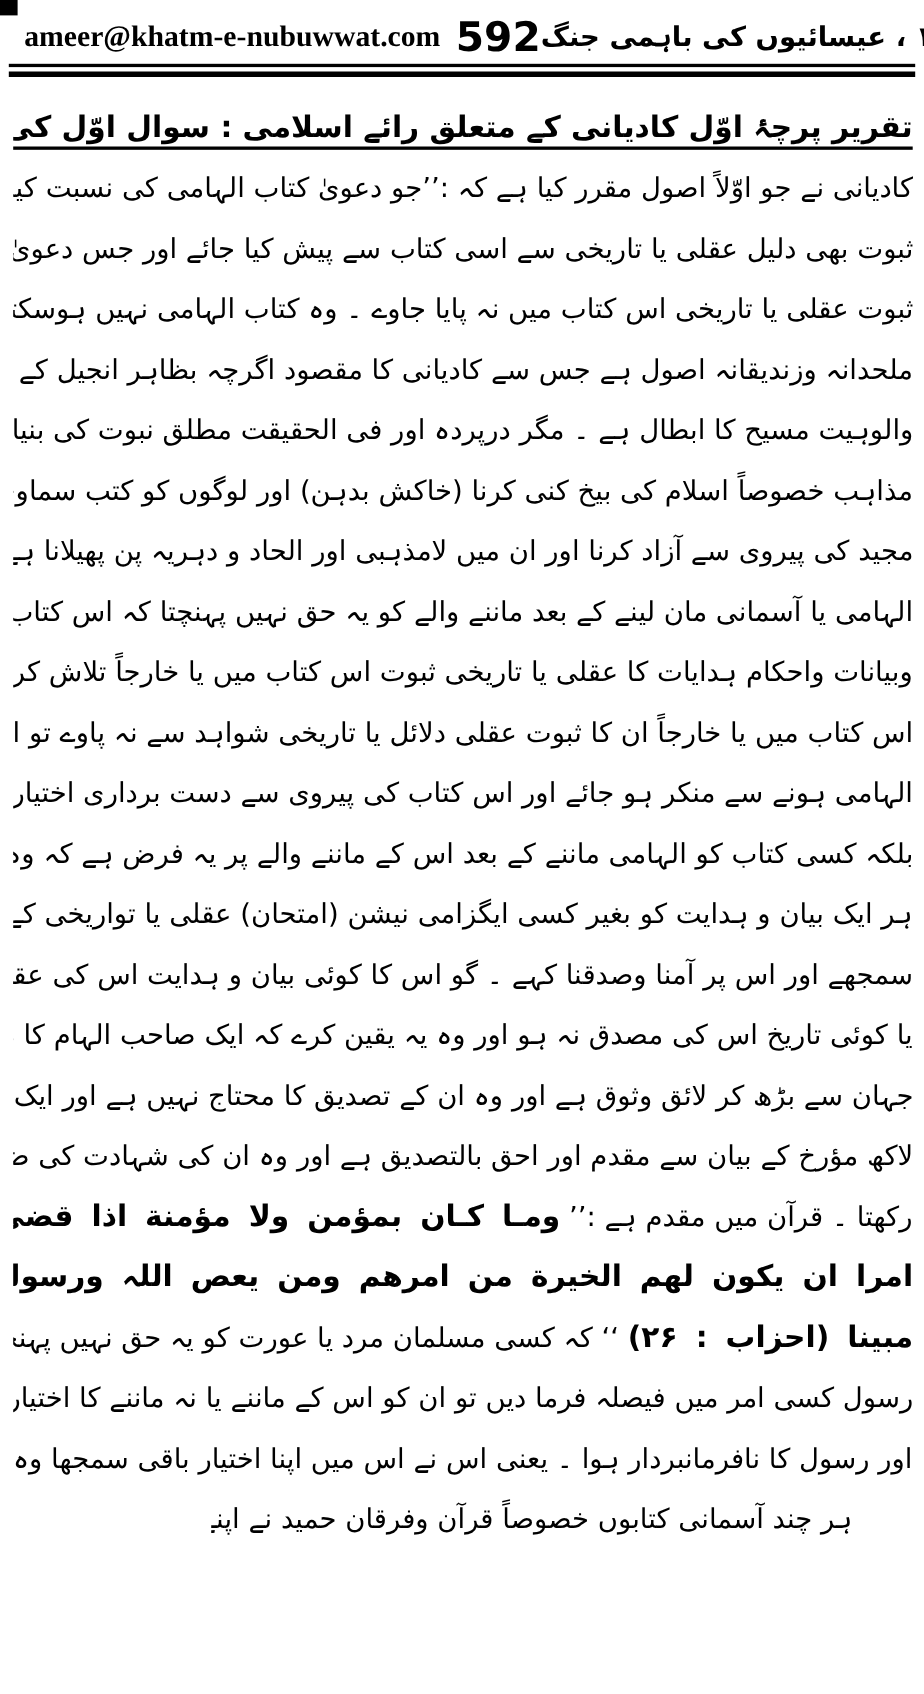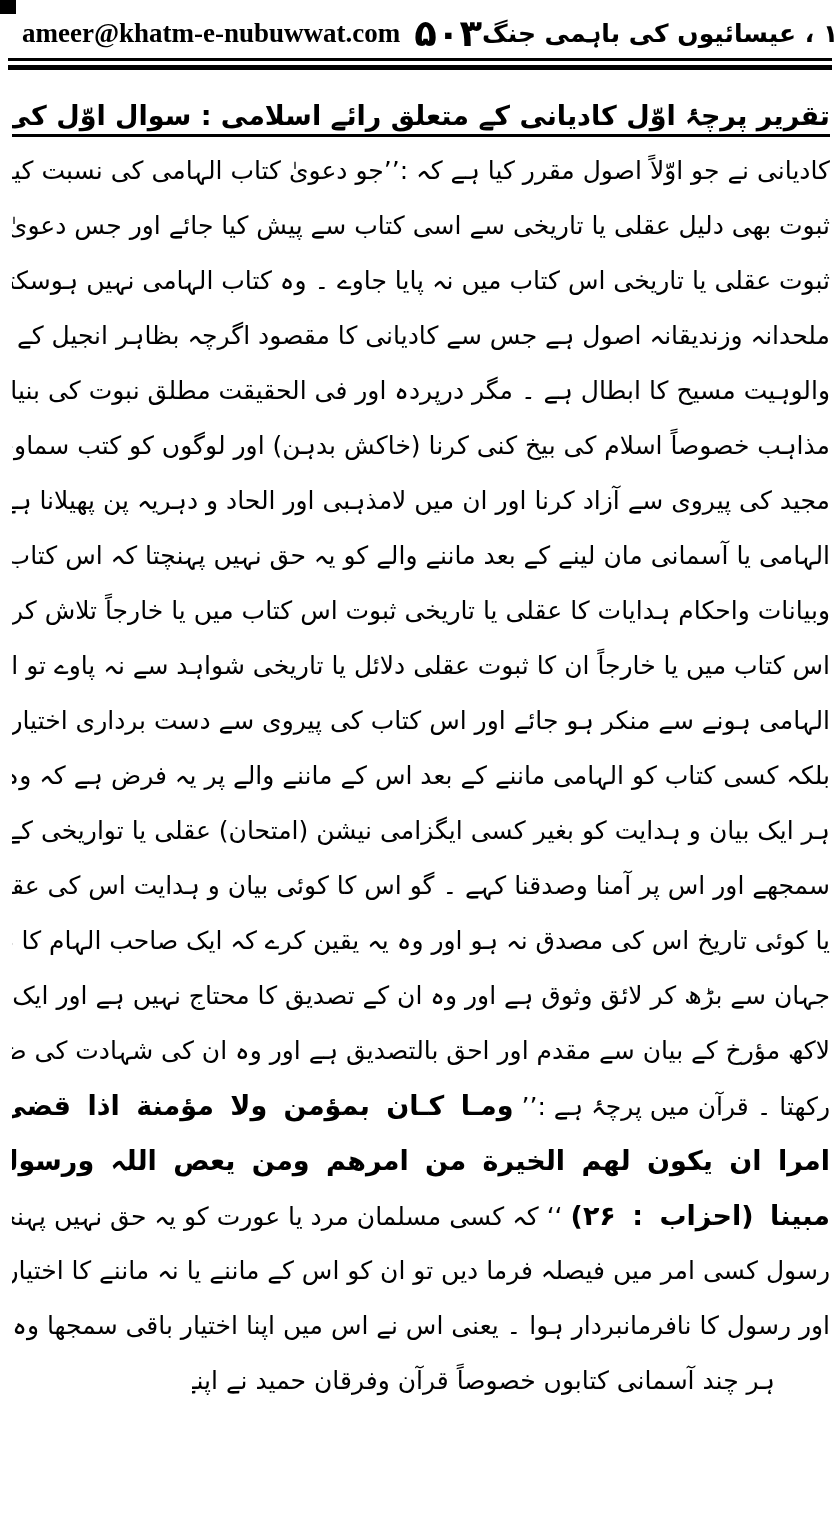--- a/index.html
+++ b/index.html
@@ -149,21 +149,21 @@
   }
 </style>
 </head>
 <body>
 
 <div class="page">
   <div class="corner-artifact"></div>
 
   <div class="header">
     <span class="email">ameer@khatm-e-nubuwwat.com</span>
-    <span class="pageno">۵۰۳</span>
+    <span class="pageno">592</span>
     <span class="title">محاسبہ قادیانیت جلد ۱۰ ، عیسائیوں کی باہمی جنگ</span>
   </div>
 
   <div class="rule"></div>
 
   <div class="body">
     <div class="line heading">تقریر پرچۂ اوّل کادیانی کے متعلق رائے اسلامی : سوال اوّل کی تمہید میں</div>
 
     <div class="line">کادیانی نے جو اوّلاً اصول مقرر کیا ہے کہ :’’جو دعویٰ کتاب الہامی کی نسبت کیا جائے ۔ اس کا</div>
     <div class="line">ثبوت بھی دلیل عقلی یا تاریخی سے اسی کتاب سے پیش کیا جائے اور جس دعویٰ کتاب آسمانی کا</div>
@@ -177,21 +177,21 @@
     <div class="line">اس کتاب میں یا خارجاً ان کا ثبوت عقلی دلائل یا تاریخی شواہد سے نہ پاوے تو اس کتاب کے</div>
     <div class="line">الہامی ہونے سے منکر ہو جائے اور اس کتاب کی پیروی سے دست برداری اختیار کرے ۔</div>
     <div class="line">بلکہ کسی کتاب کو الہامی ماننے کے بعد اس کے ماننے والے پر یہ فرض ہے کہ وہ اس کتاب کے</div>
     <div class="line">ہر ایک بیان و ہدایت کو بغیر کسی ایگزامی نیشن (امتحان) عقلی یا تواریخی کے سراسر حق وراست</div>
     <div class="line">سمجھے اور اس پر آمنا وصدقنا کہے ۔ گو اس کا کوئی بیان و ہدایت اس کی عقل ناقص میں نہ آوے</div>
     <div class="line">یا کوئی تاریخ اس کی مصدق نہ ہو اور وہ یہ یقین کرے کہ ایک صاحب الہام کا دعویٰ عقلاً تمام</div>
     <div class="line">جہان سے بڑھ کر لائق وثوق ہے اور وہ ان کے تصدیق کا محتاج نہیں ہے اور ایک ملہم کا بیان</div>
     <div class="line">لاکھ مؤرخ کے بیان سے مقدم اور احق بالتصدیق ہے اور وہ ان کی شہادت کی ضرورت نہیں</div>
 
     <div class="line">
-      <span>رکھتا ۔ قرآن میں پرچۂ ہے :’’</span>
+      <span>رکھتا ۔ قرآن میں مقدم ہے :’’</span>
       <span class="arabic">ومـا کـان بمؤمن ولا مؤمنة اذا قضی اللہ ورسولہ</span>
     </div>
     <div class="line arabic">امرا ان یکون لھم الخیرة من امرھم ومن یعص اللہ ورسولہ فقد ضل ضلالہ</div>
     <div class="line">
       <span class="arabic">مبینا (احزاب : ۲۶)</span>
       <span>‘‘ کہ کسی مسلمان مرد یا عورت کو یہ حق نہیں پہنچتا کہ جب خدا اور اس کا</span>
     </div>
 
     <div class="line">رسول کسی امر میں فیصلہ فرما دیں تو ان کو اس کے ماننے یا نہ ماننے کا اختیار باقی رہے ۔ جو کوئی اللہ</div>
     <div class="line">اور رسول کا نافرمانبردار ہوا ۔ یعنی اس نے اس میں اپنا اختیار باقی سمجھا وہ صاف بھول گیا ۔</div>

